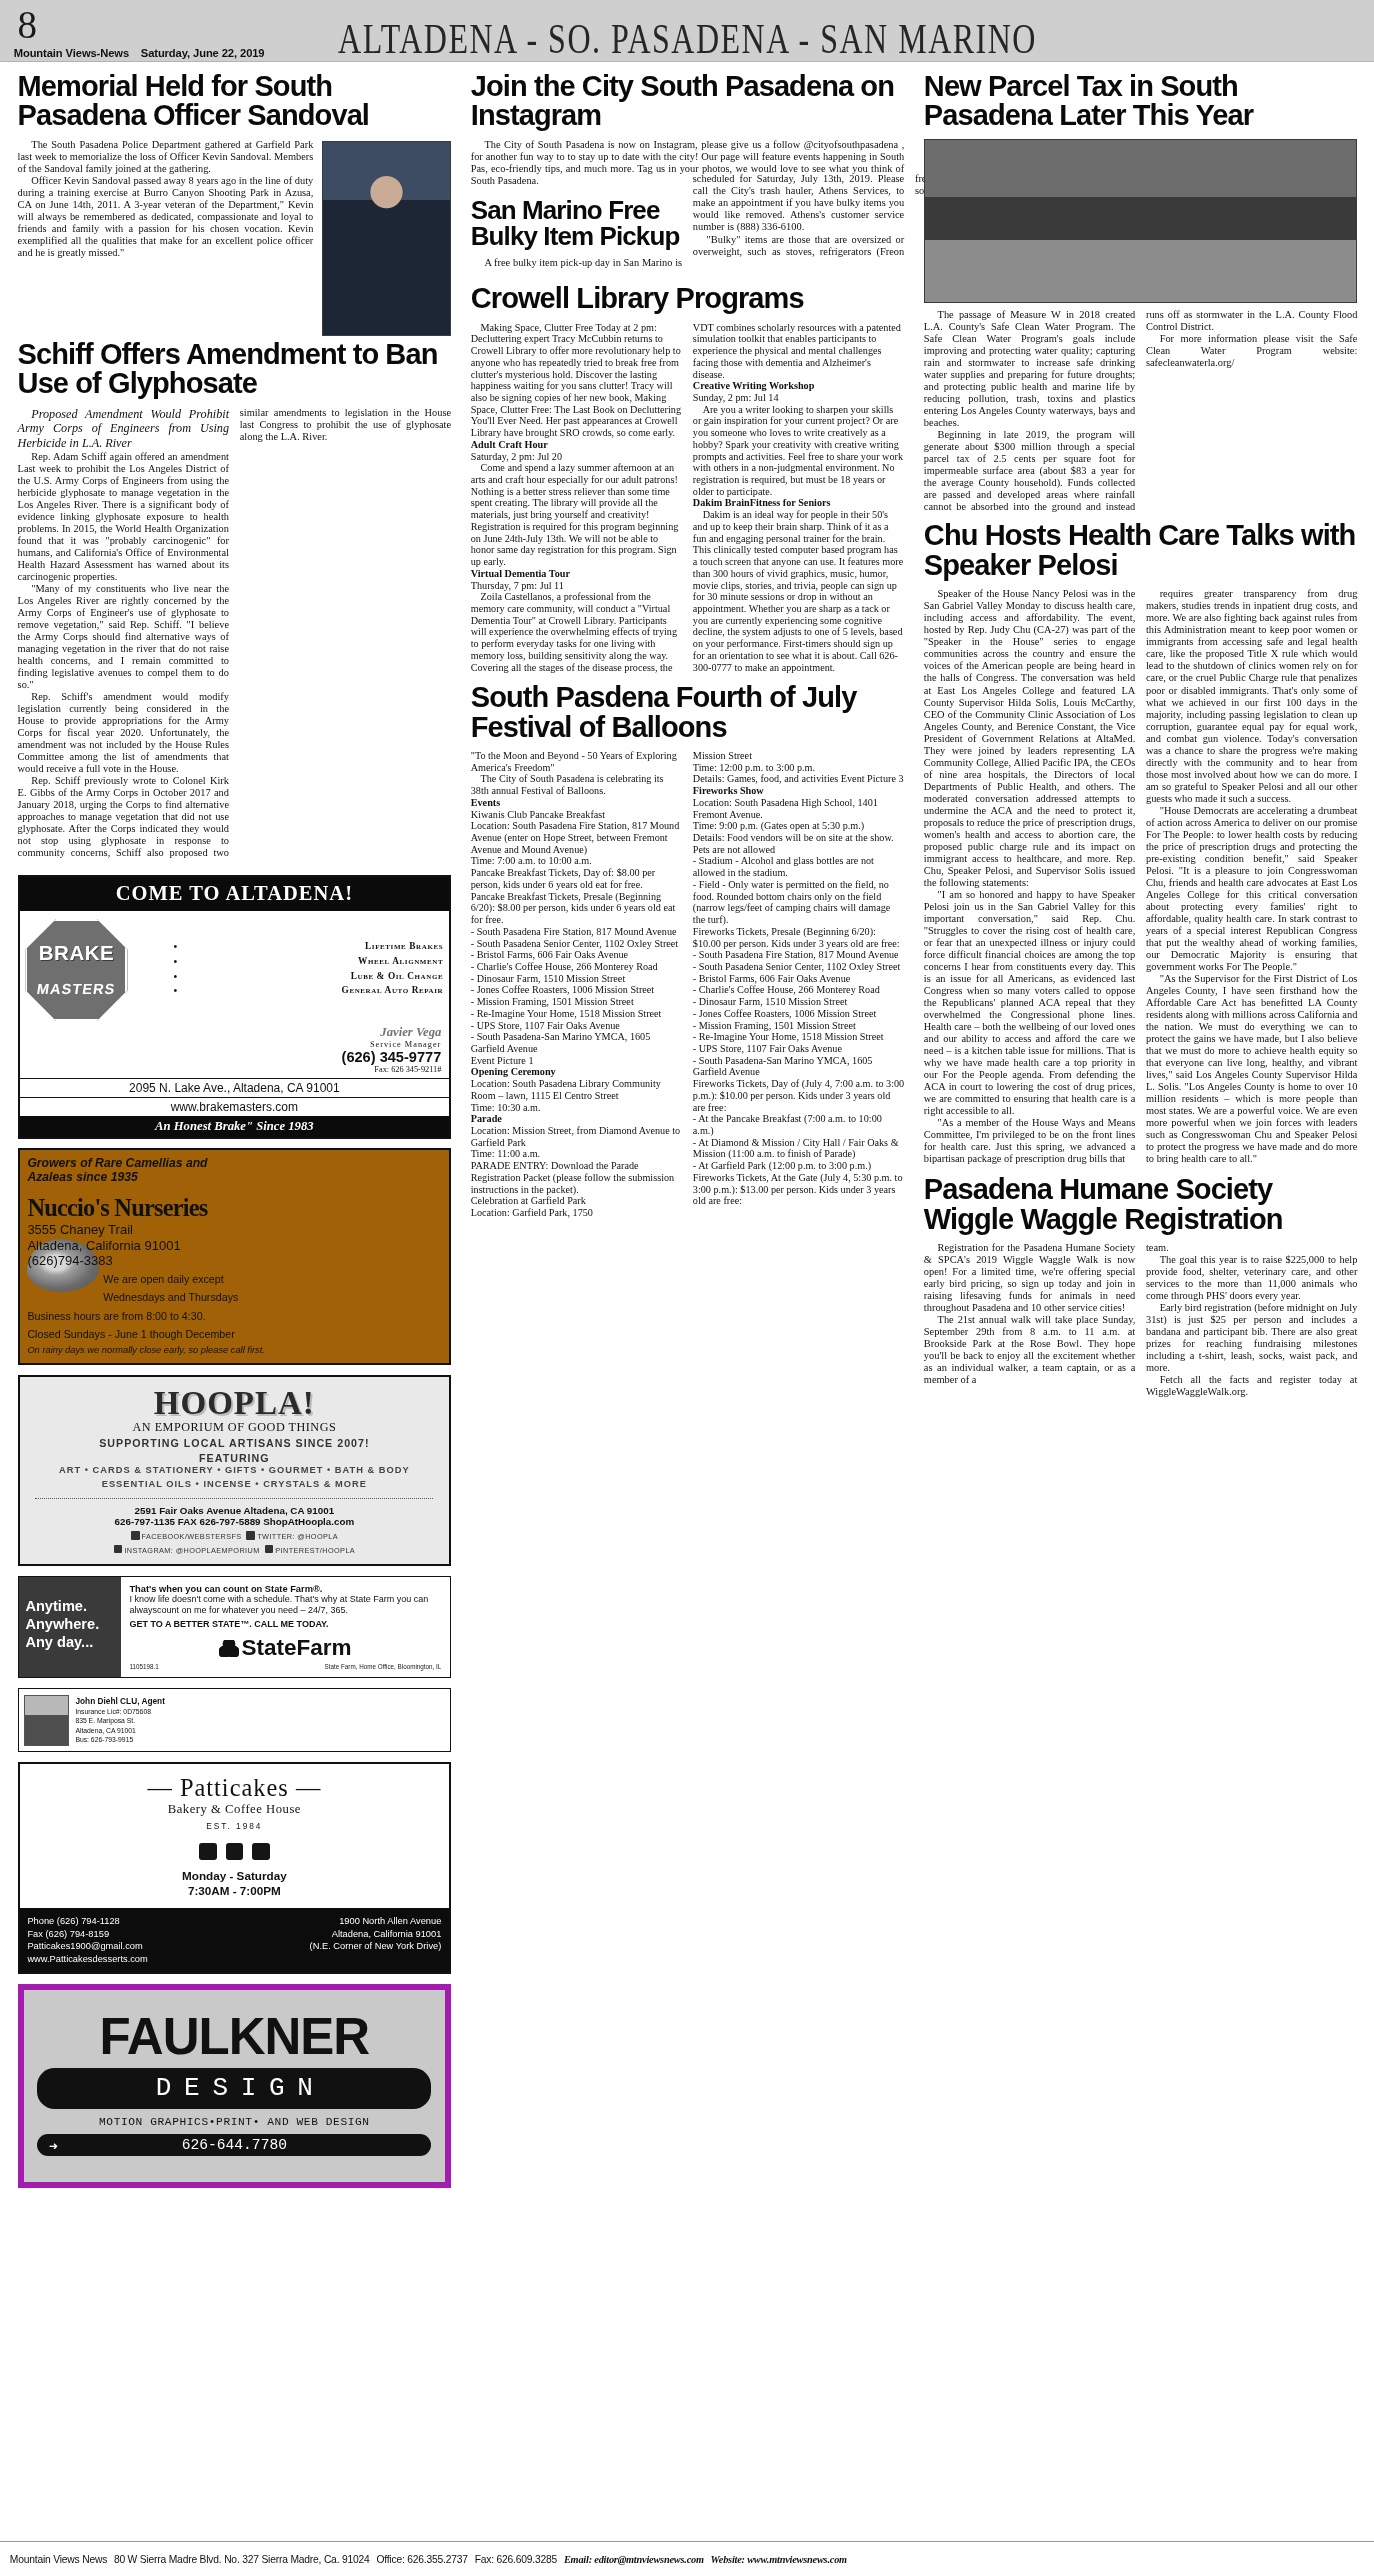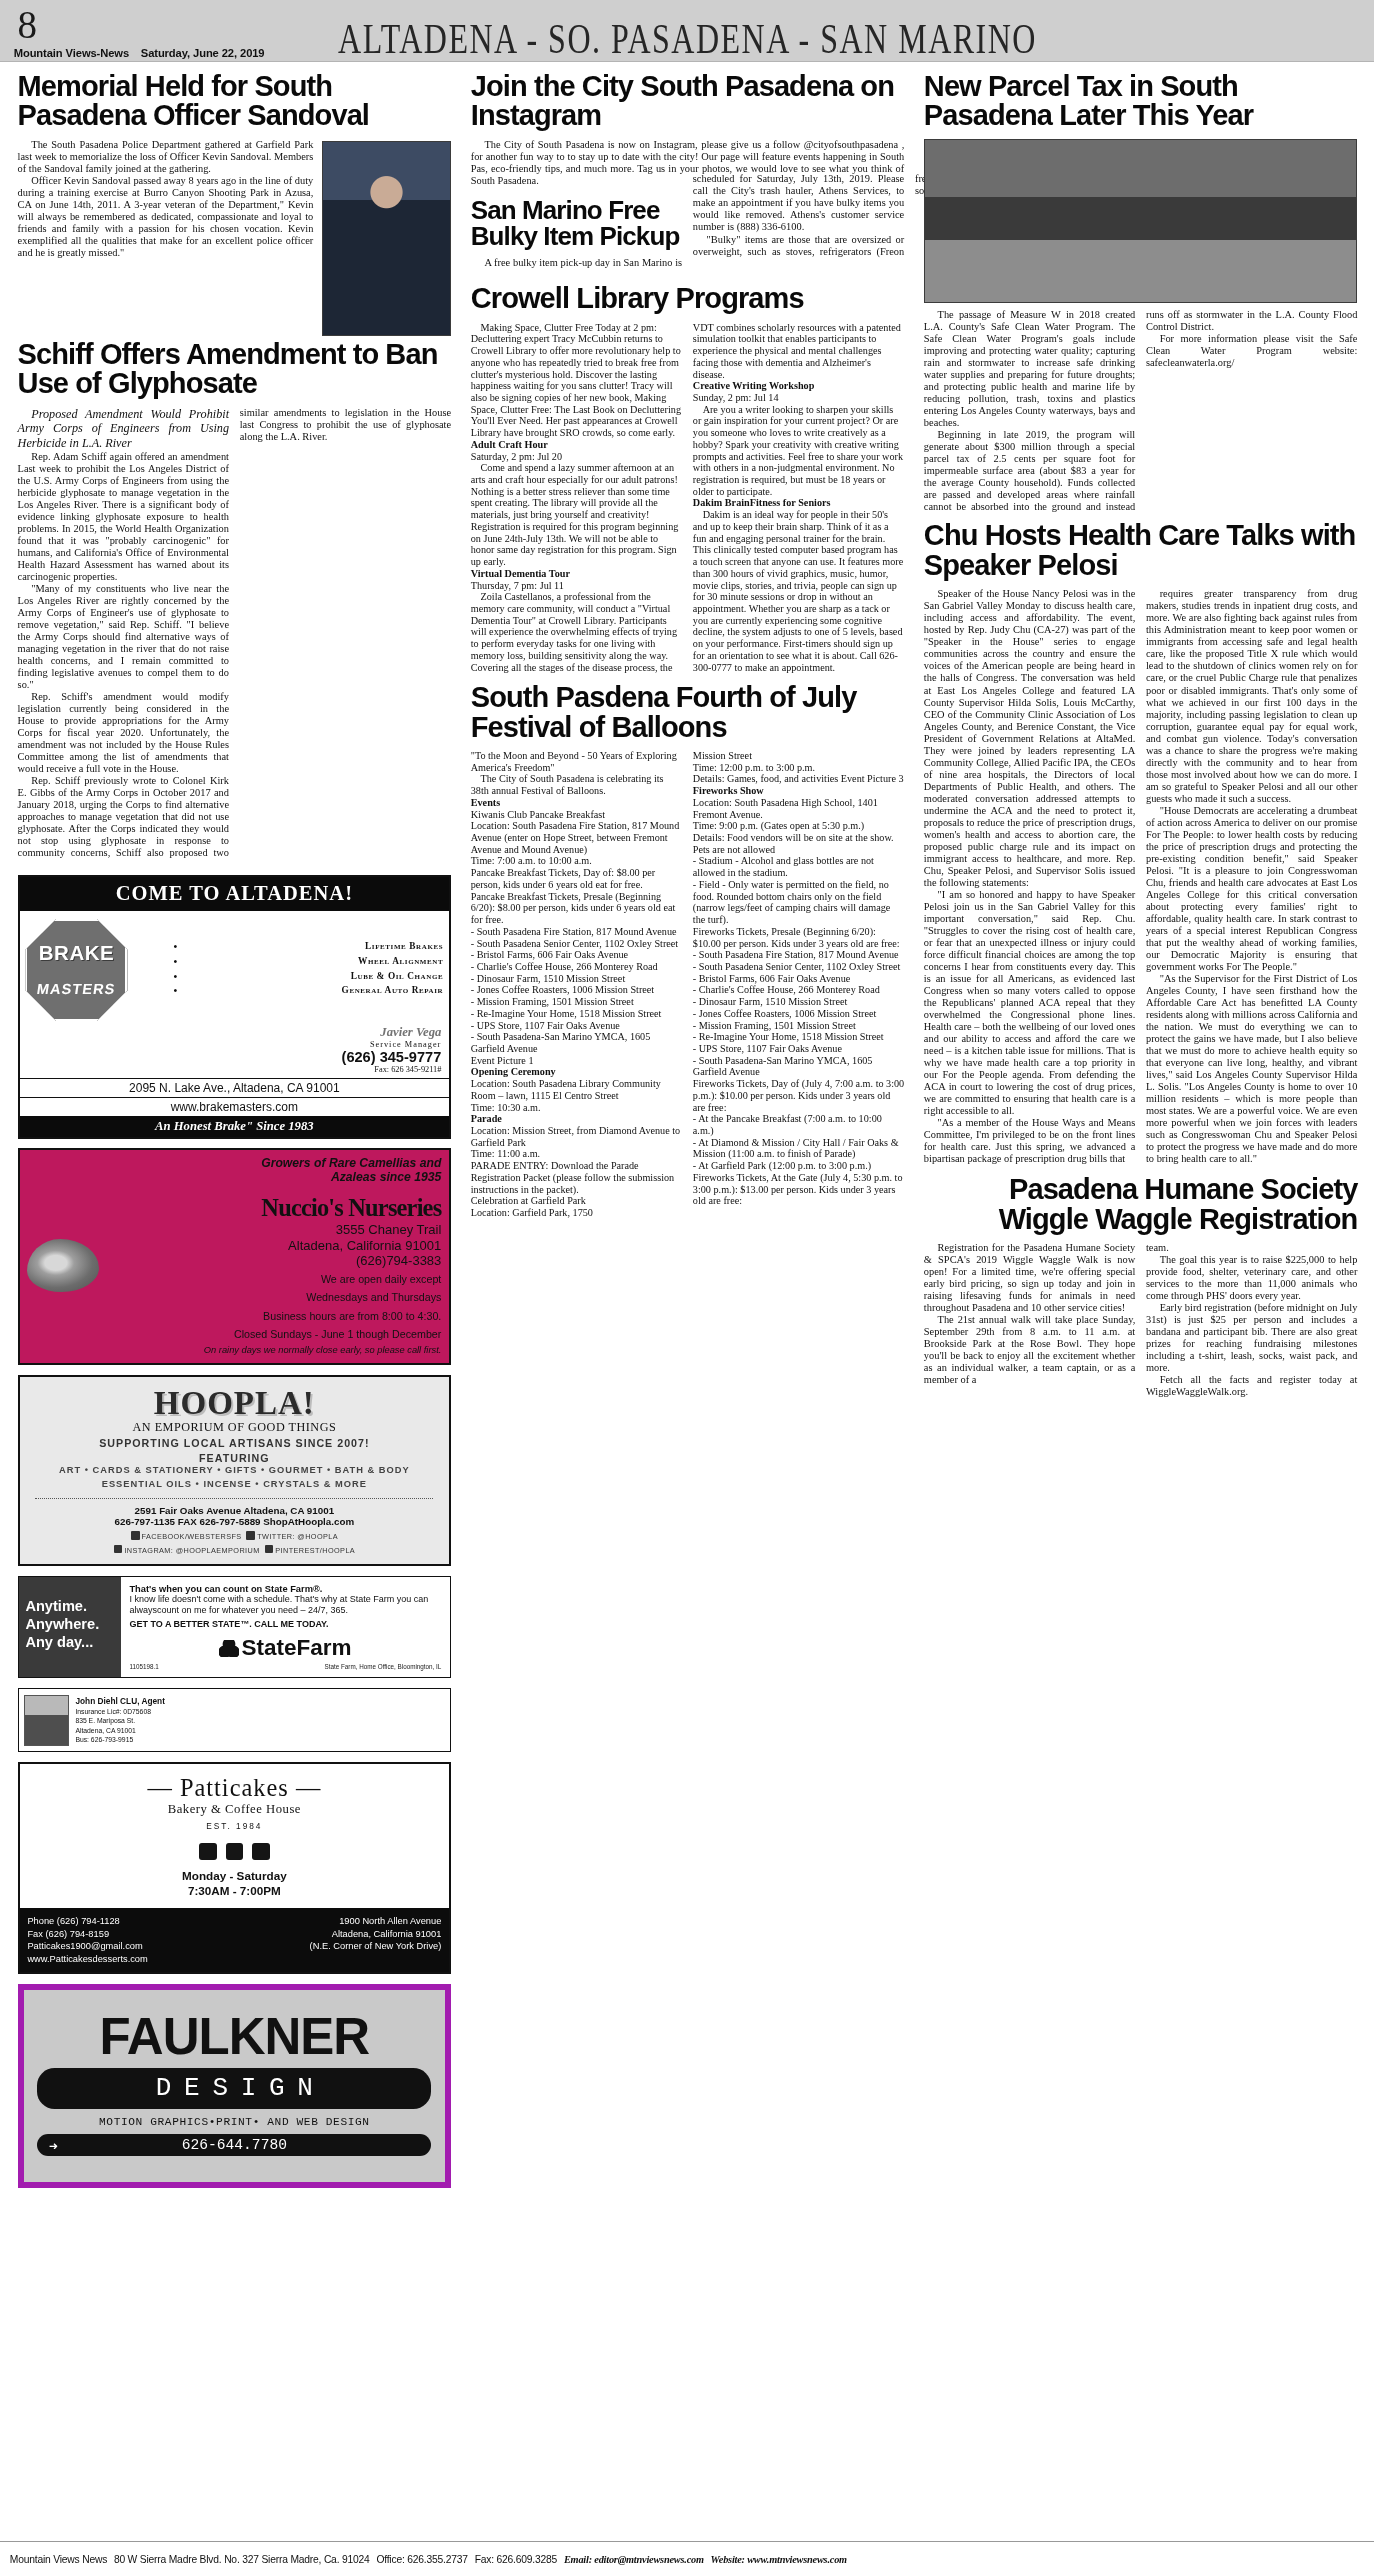--- a/index.html
+++ b/index.html
@@ -149,21 +149,21 @@
   .brake-foot {
     border-top:1px solid #111; text-align:center;
     font-size:12px; padding:2px 0; font-family:"Liberation Sans", sans-serif;
   }
   .brake-tag {
     background:#0b0b0b; color:#fff; text-align:center;
     font-family:"Liberation Serif", serif; font-style:italic; font-weight:bold;
     font-size:12.7px; padding:2.9px 0;
   }
 
-  .ad-nuccio { border:2.9px solid #111; background:#be185d; padding:5.9px 7.8px 7.8px; text-align:right; }
+  .ad-nuccio { border:2.9px solid #111; background:#a16207; padding:5.9px 7.8px 7.8px; text-align:left; }
   .ad-nuccio .gr {
     font-family:"Liberation Sans", sans-serif; font-style:italic;
     font-weight:bold; font-size:12.2px; line-height:1.15;
   }
   .ad-nuccio .nm {
     font-family:Liberation Serif, serif; font-weight:bold;
     font-size:24.4px; letter-spacing:-0.8px; margin-top:10px;
   }
   .ad-nuccio .addr { font-family:"Liberation Sans", sans-serif; font-size:13px; line-height:1.18; }
   .ad-nuccio .hrs { font-family:"Liberation Sans", sans-serif; font-size:10.7px; line-height:1.25; margin-top:4.9px; }
@@ -550,21 +550,21 @@
         <p>"I am so honored and happy to have Speaker Pelosi join us in the San Gabriel Valley for this important conversation," said Rep. Chu. "Struggles to cover the rising cost of health care, or fear that an unexpected illness or injury could force difficult financial choices are among the top concerns I hear from constituents every day. This is an issue for all Americans, as evidenced last Congress when so many voters called to oppose the Republicans' planned ACA repeal that they overwhelmed the Congressional phone lines. Health care – both the wellbeing of our loved ones and our ability to access and afford the care we need – is a kitchen table issue for millions. That is why we have made health care a top priority in our For the People agenda. From defending the ACA in court to lowering the cost of drug prices, we are committed to ensuring that health care is a right accessible to all.</p>
         <p>"As a member of the House Ways and Means Committee, I'm privileged to be on the front lines for health care. Just this spring, we advanced a bipartisan package of prescription drug bills that</p>
       </div>
       <div class="body1" style="flex:1;">
         <p>requires greater transparency from drug makers, studies trends in inpatient drug costs, and more. We are also fighting back against rules from this Administration meant to keep poor women or immigrants from accessing safe and legal health care, like the proposed Title X rule which would lead to the shutdown of clinics women rely on for care, or the cruel Public Charge rule that penalizes poor or disabled immigrants. That's only some of what we achieved in our first 100 days in the majority, including passing legislation to clean up corruption, guarantee equal pay for equal work, and combat gun violence. Today's conversation was a chance to share the progress we're making directly with the community and to hear from those most involved about how we can do more. I am so grateful to Speaker Pelosi and all our other guests who made it such a success.</p>
         <p>"House Democrats are accelerating a drumbeat of action across America to deliver on our promise For The People: to lower health costs by reducing the price of prescription drugs and protecting the pre-existing condition benefit," said Speaker Pelosi. "It is a pleasure to join Congresswoman Chu, friends and health care advocates at East Los Angeles College for this critical conversation about protecting every families' right to affordable, quality health care. In stark contrast to years of a special interest Republican Congress that put the wealthy ahead of working families, our Democratic Majority is ensuring that government works For The People."</p>
         <p>"As the Supervisor for the First District of Los Angeles County, I have seen firsthand how the Affordable Care Act has benefitted LA County residents along with millions across California and the nation. We must do everything we can to protect the gains we have made, but I also believe that we must do more to achieve health equity so that everyone can live long, healthy, and vibrant lives," said Los Angeles County Supervisor Hilda L. Solis. "Los Angeles County is home to over 10 million residents – which is more people than most states. We are a powerful voice. We are even more powerful when we join forces with leaders such as Congresswoman Chu and Speaker Pelosi to protect the progress we have made and do more to bring health care to all."</p>
       </div>
     </div>
 
-    <h1 class="hl" style="margin-top:9.8px;text-align:right;">Pasadena Humane Society Wiggle Waggle Registration</h1>
+    <h1 class="hl" style="margin-top:9.8px;">Pasadena Humane Society Wiggle Waggle Registration</h1>
     <div style="display:flex;gap:10.7px;">
       <div class="body1" style="flex:1;">
         <p>Registration for the Pasadena Humane Society &amp; SPCA's 2019 Wiggle Waggle Walk is now open! For a limited time, we're offering special early bird pricing, so sign up today and join in raising lifesaving funds for animals in need throughout Pasadena and 10 other service cities!</p>
         <p>The 21st annual walk will take place Sunday, September 29th from 8 a.m. to 11 a.m. at Brookside Park at the Rose Bowl. They hope you'll be back to enjoy all the excitement whether as an individual walker, a team captain, or as a member of a</p>
       </div>
       <div class="body1" style="flex:1;">
         <p style="text-indent:0;">team.</p>
         <p>The goal this year is to raise $225,000 to help provide food, shelter, veterinary care, and other services to the more than 11,000 animals who come through PHS' doors every year.</p>
         <p>Early bird registration (before midnight on July 31st) is just $25 per person and includes a bandana and participant bib. There are also great prizes for reaching fundraising milestones including a t-shirt, leash, socks, waist pack, and more.</p>
         <p>Fetch all the facts and register today at WiggleWaggleWalk.org.</p>

